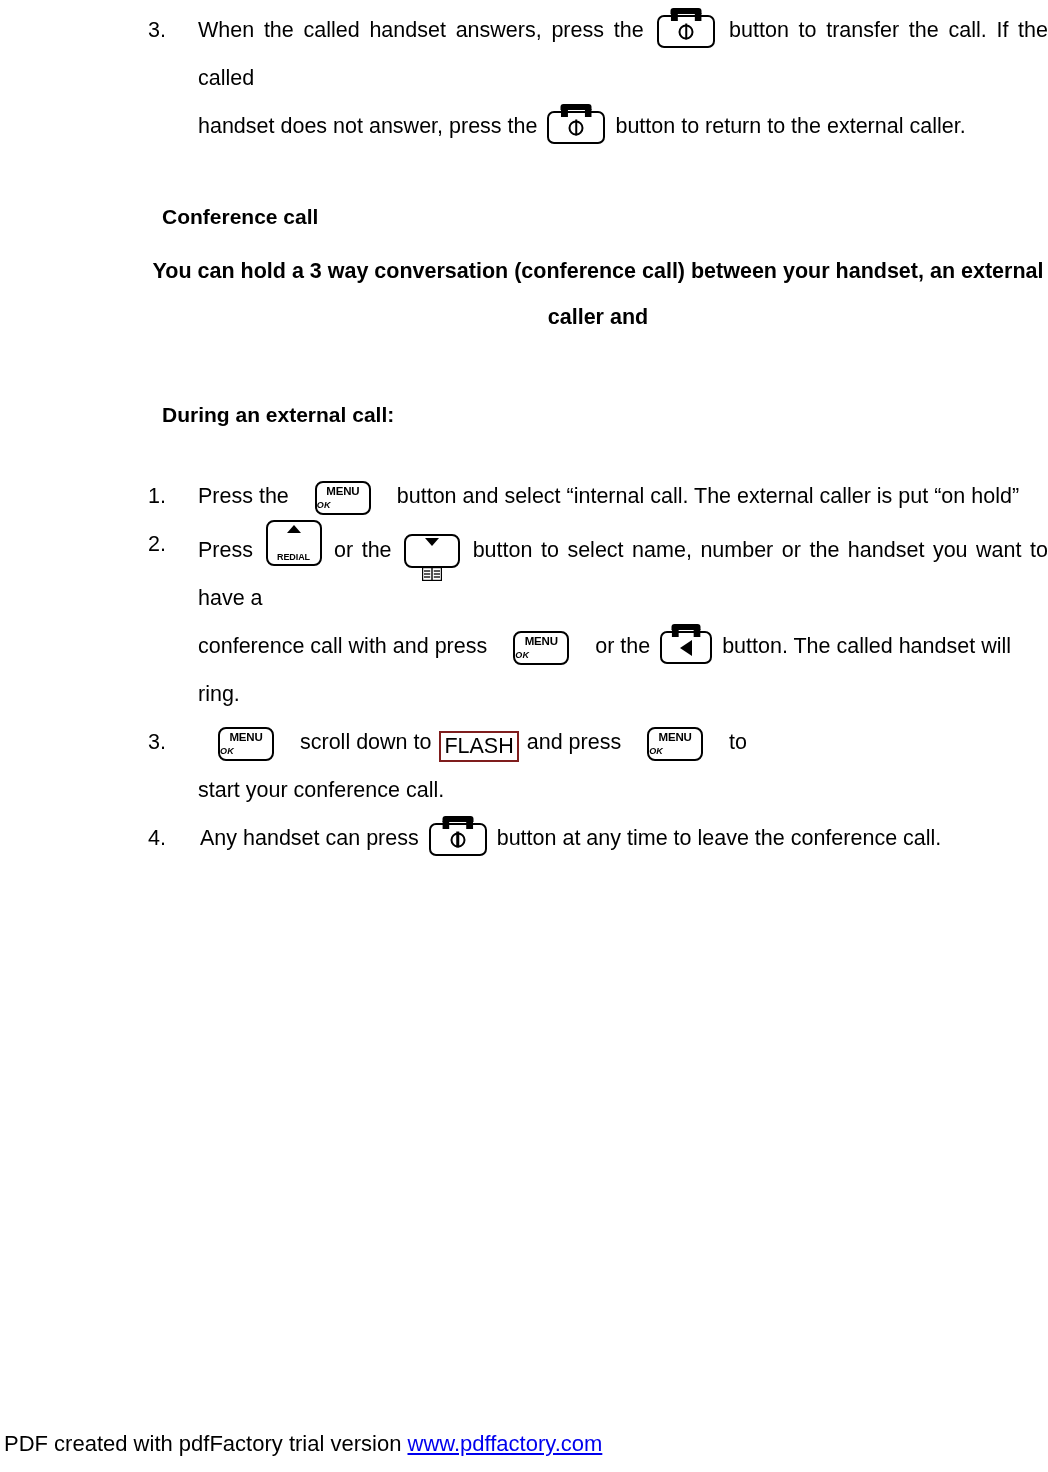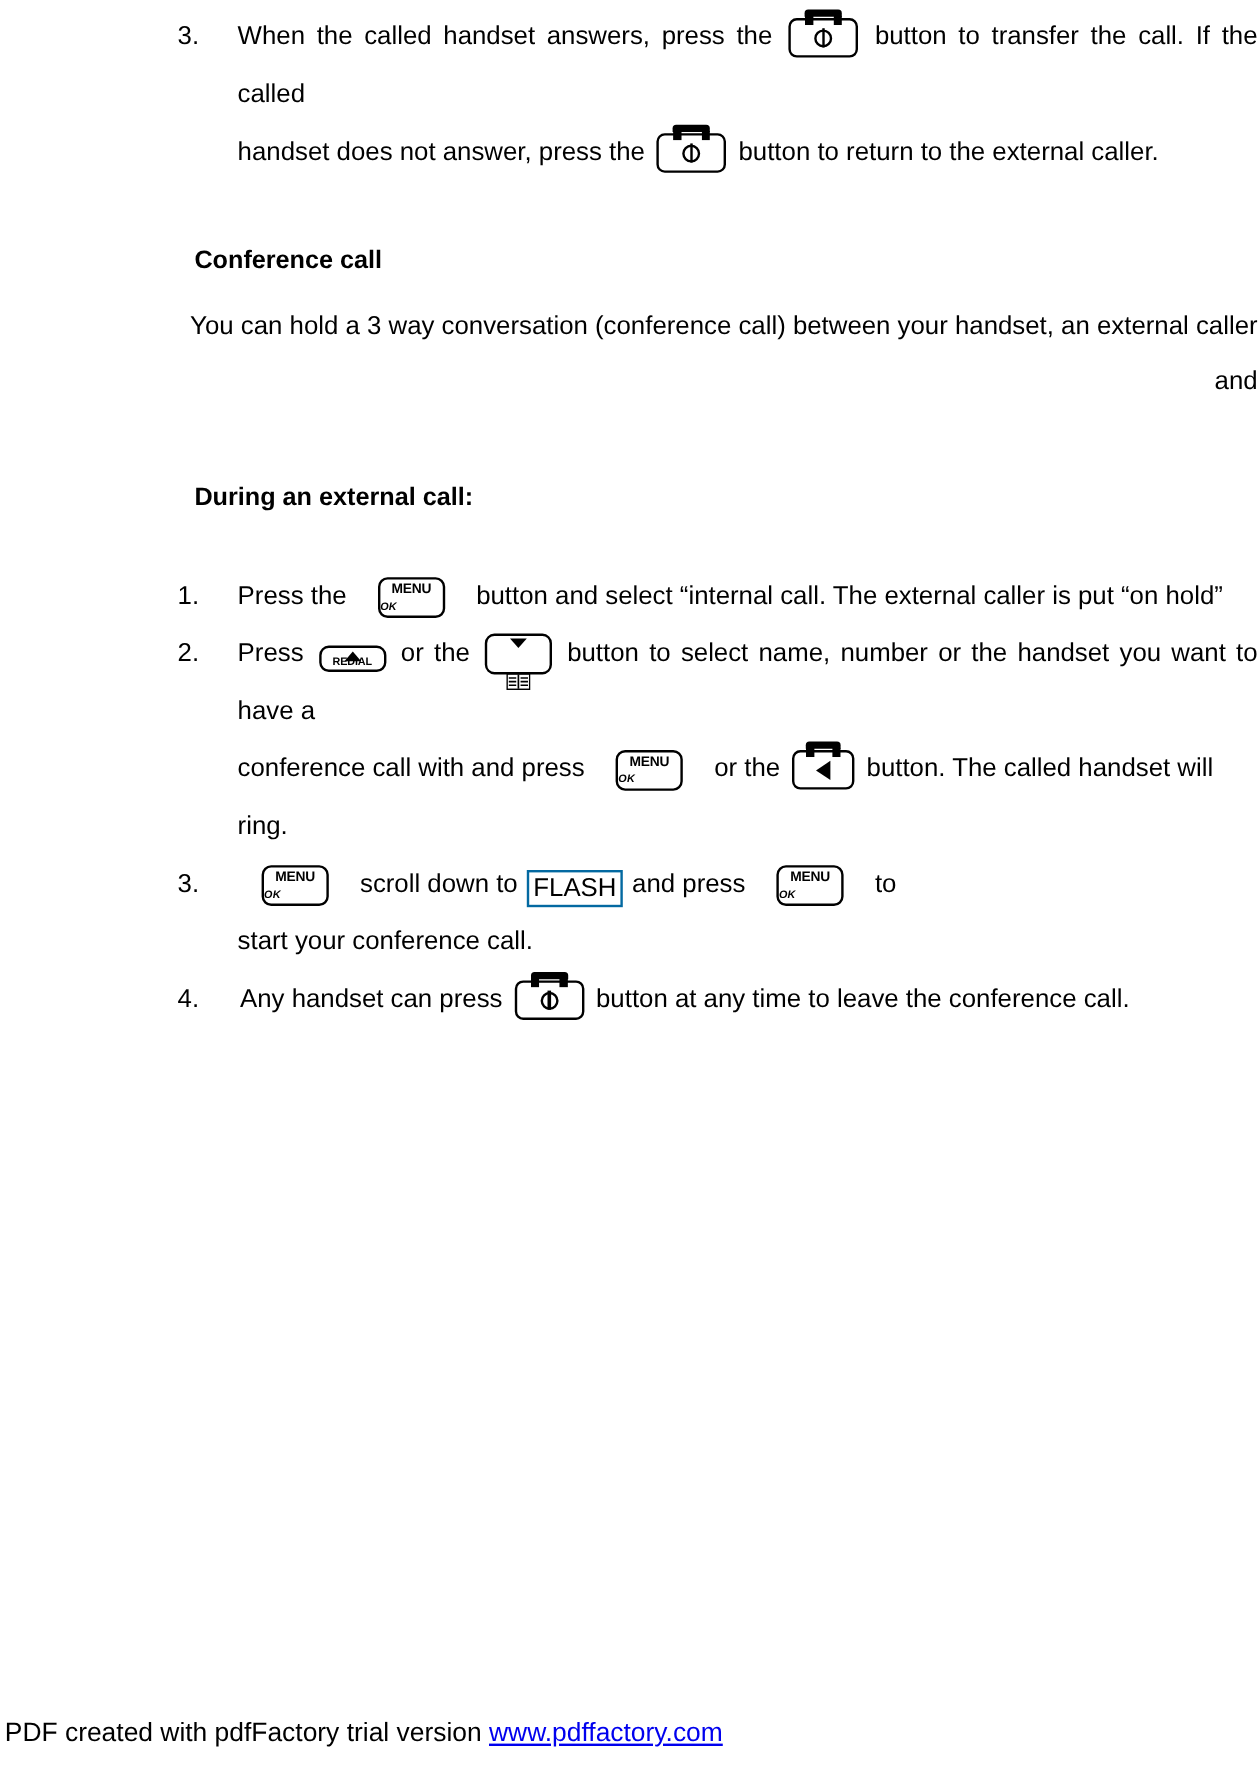--- a/index.html
+++ b/index.html
@@ -50,21 +50,22 @@
     line-height: 48px;
     text-align: left;
   }
   .li.wide { padding-left: 52px; }
   .li.loose { text-align: left; }
 
   .para {
     font-size: 21.5px;
     line-height: 46px;
     margin: 0;
-    text-align: right;
+    text-align: center;
+    font-weight: bold;
   }
   .h-bold {
     font-size: 21px;
     font-weight: bold;
     line-height: 34px;
     margin: 14px;
   }
   .gap-sm { height: 26px; }
   .gap-md { height: 36px; }
   .gap-lg { height: 44px; }
@@ -207,21 +208,21 @@
     font-weight: bold;
     letter-spacing: 0.2px;
     line-height: 11px;
     font-family: "Liberation Sans", sans-serif;
     font-style: italic;
   }
 
   
   .key-redial {
     width: 56px;
-    height: 22px;
+    height: 46px;
     border-radius: 8px;
     margin: 0 4px;
     vertical-align: -9px;
   }
   .key-redial .uptri {
     position: absolute;
     left: 50%;
     top: 3px;
     transform: translateX(-50%);
     width: 0; height: 0;
@@ -263,21 +264,21 @@
     left: 50%;
     bottom: 2px;
     transform: translateX(-50%);
     width: 20px;
     height: 14px;
   }
 
   
   .flashbox {
     display: inline-block;
-    border: 2px solid #0369a1;
+    border: 2px solid #7f1d1d;
     padding: 0 3px 1px 3px;
     line-height: 26px;
     font-size: 21.5px;
     vertical-align: -4px;
     margin: 0 2px;
     background: #fff;
   }
 
   
   .footer {

